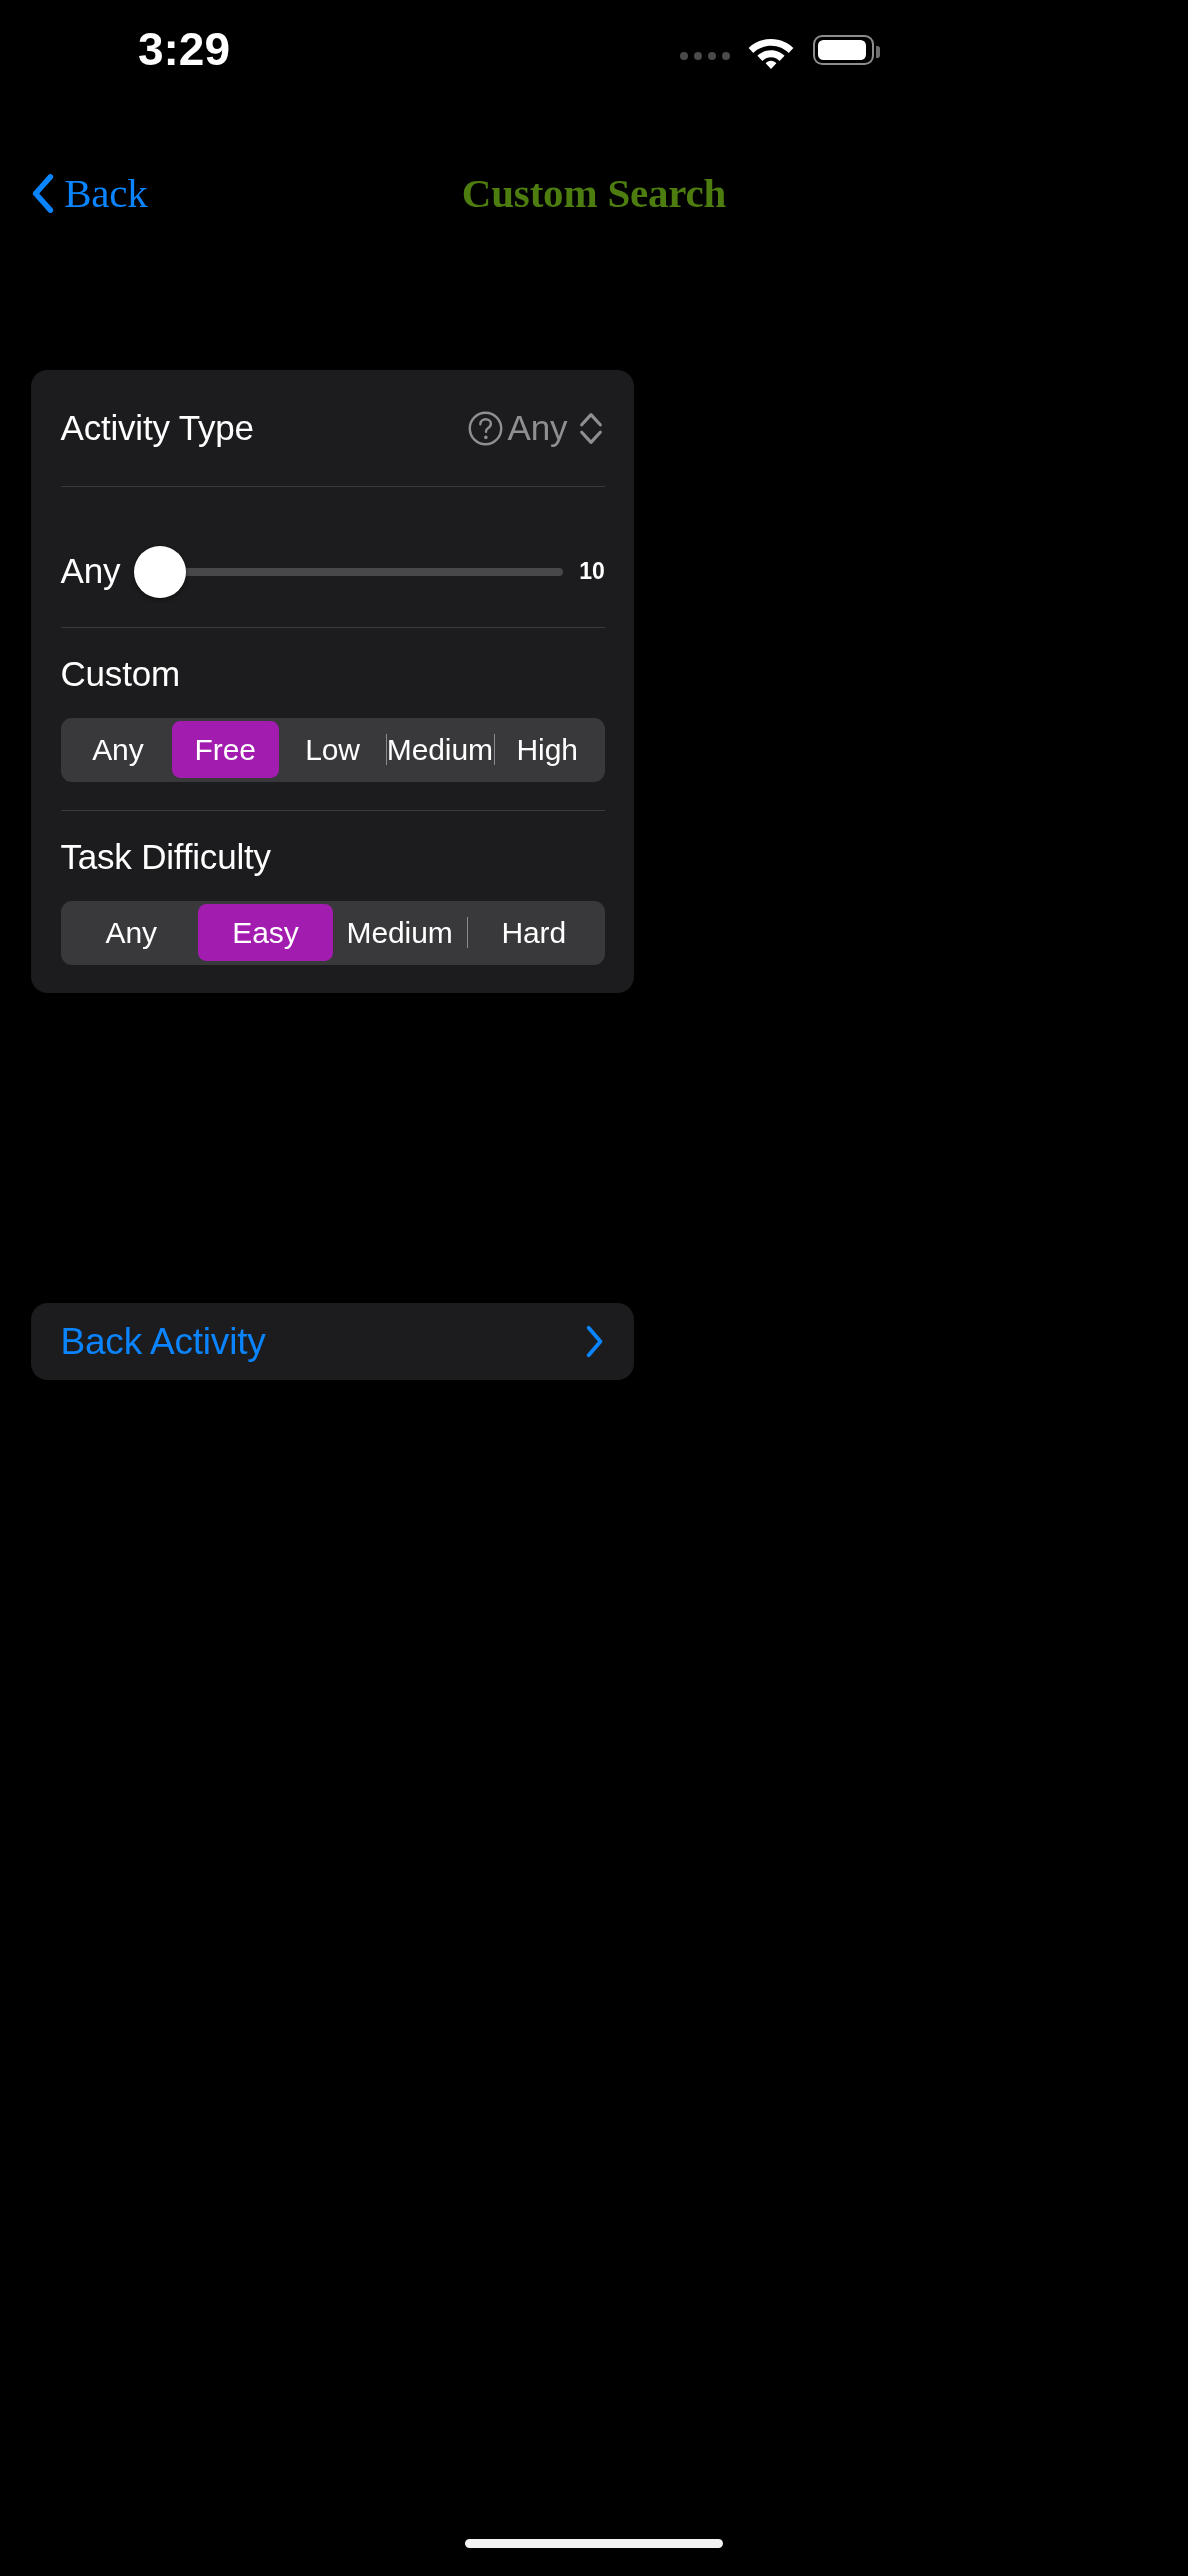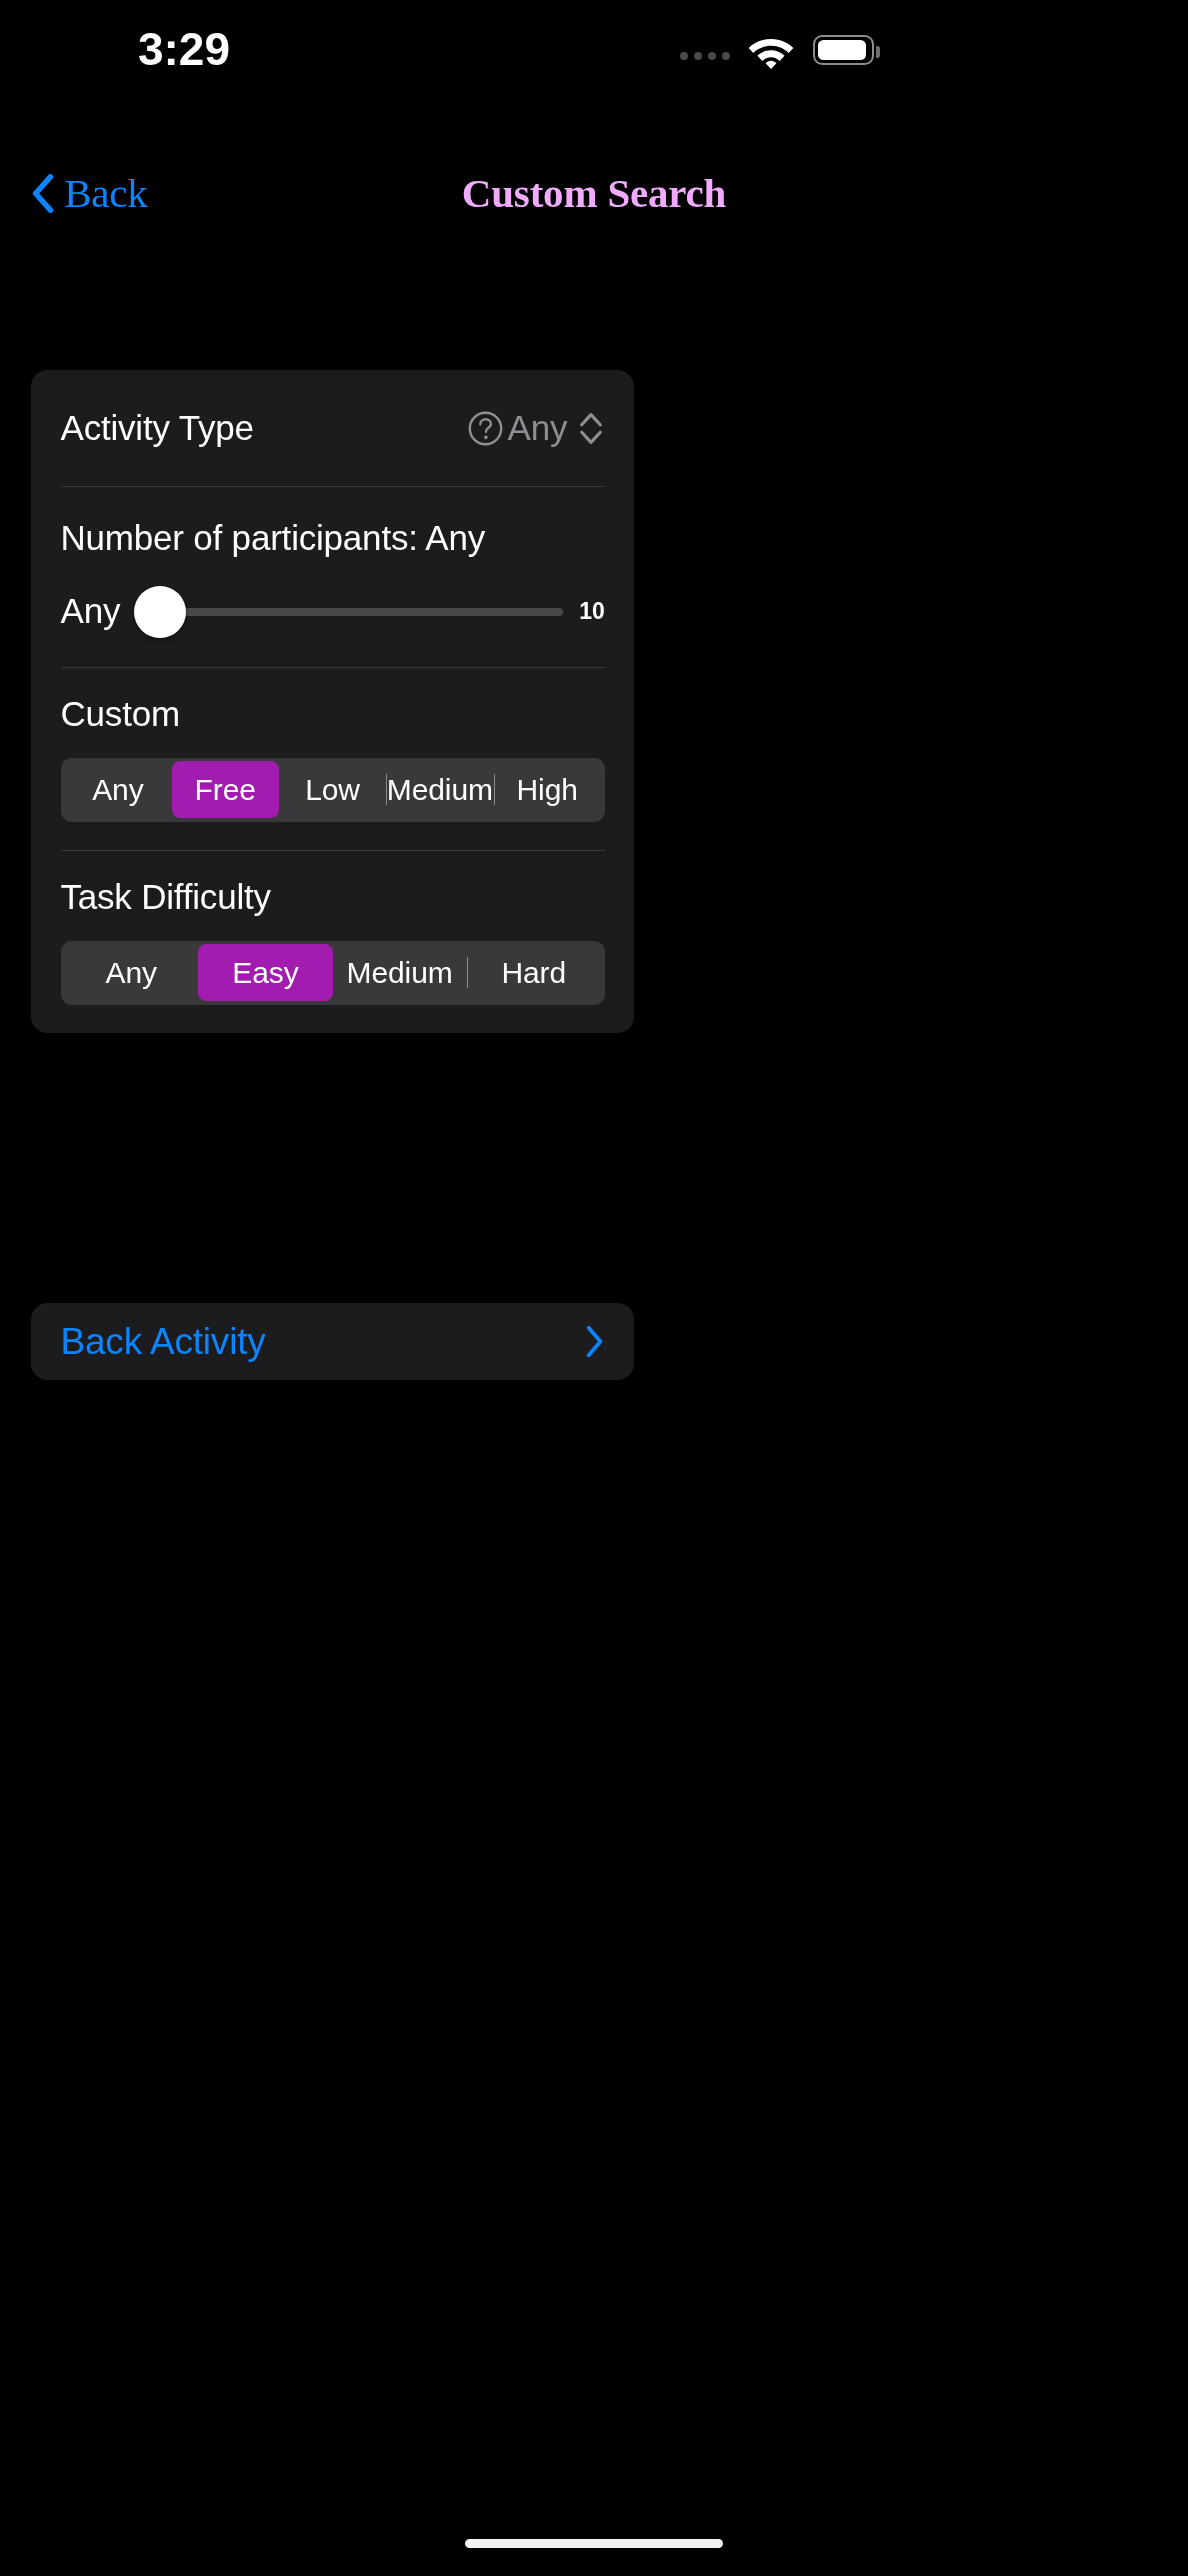--- a/index.html
+++ b/index.html
@@ -114,21 +114,21 @@
     font-size: 41px;
     letter-spacing: -0.2px;
   }
   .nav-title {
     position: absolute;
     left: 0;
     top: 0;
     width: 1188px;
     text-align: center;
     line-height: 64px;
-    color: #f0abfc;
+    color: #4d7c0f;
     font-size: 41px;
     font-weight: bold;
     letter-spacing: -0.2px;
   }
 
   
   .card {
     position: absolute;
     left: 31px;
     top: 370px;
@@ -381,21 +381,20 @@
           <polyline points="5,17 15,6 25,17" fill="none" stroke="#8E8E93" stroke-width="3.4" stroke-linecap="round" stroke-linejoin="round"></polyline>
           <polyline points="5,25 15,36 25,25" fill="none" stroke="#8E8E93" stroke-width="3.4" stroke-linecap="round" stroke-linejoin="round"></polyline>
         </svg>
       </span>
     </span>
   </div>
 
   <div class="divider"></div>
 
   <div class="participants-block">
-    <div class="participants-label">Number of participants: Any</div>
     <div class="slider-row">
       <span class="slider-min">Any</span>
       <span class="slider">
         <span class="slider-track"></span>
         <span class="slider-thumb" style="left: calc(0% - 5.5px);"></span>
       </span>
       <span class="slider-max">10</span>
     </div>
   </div>
 

